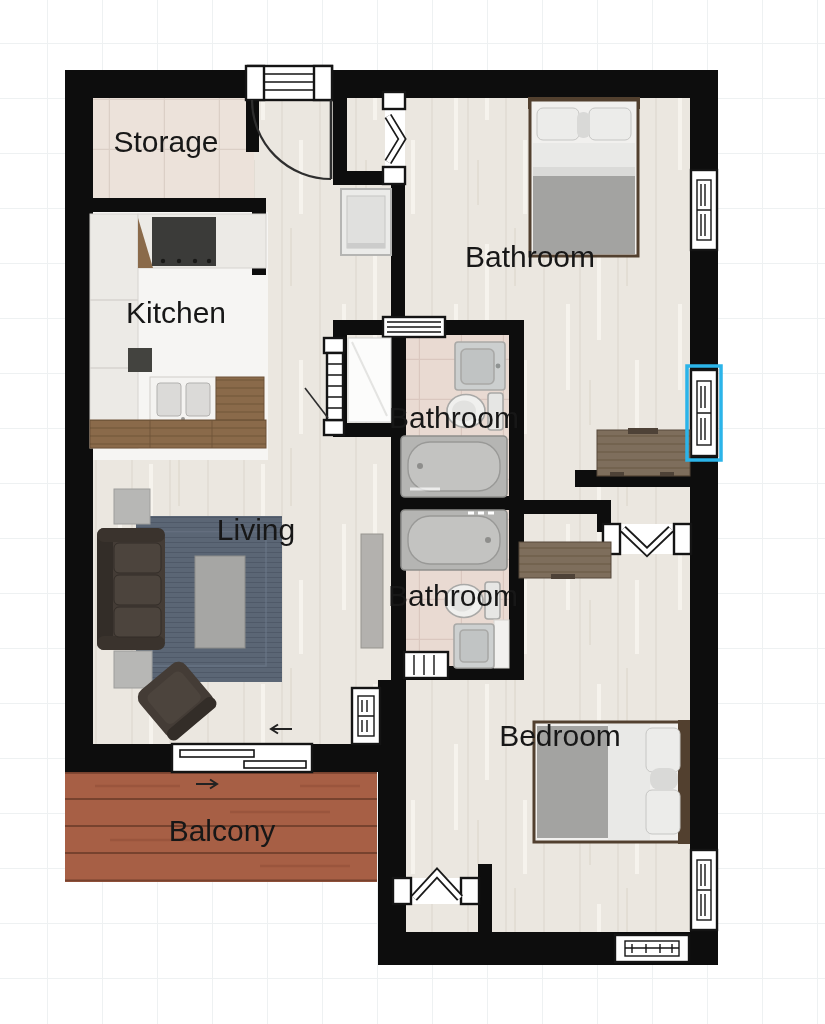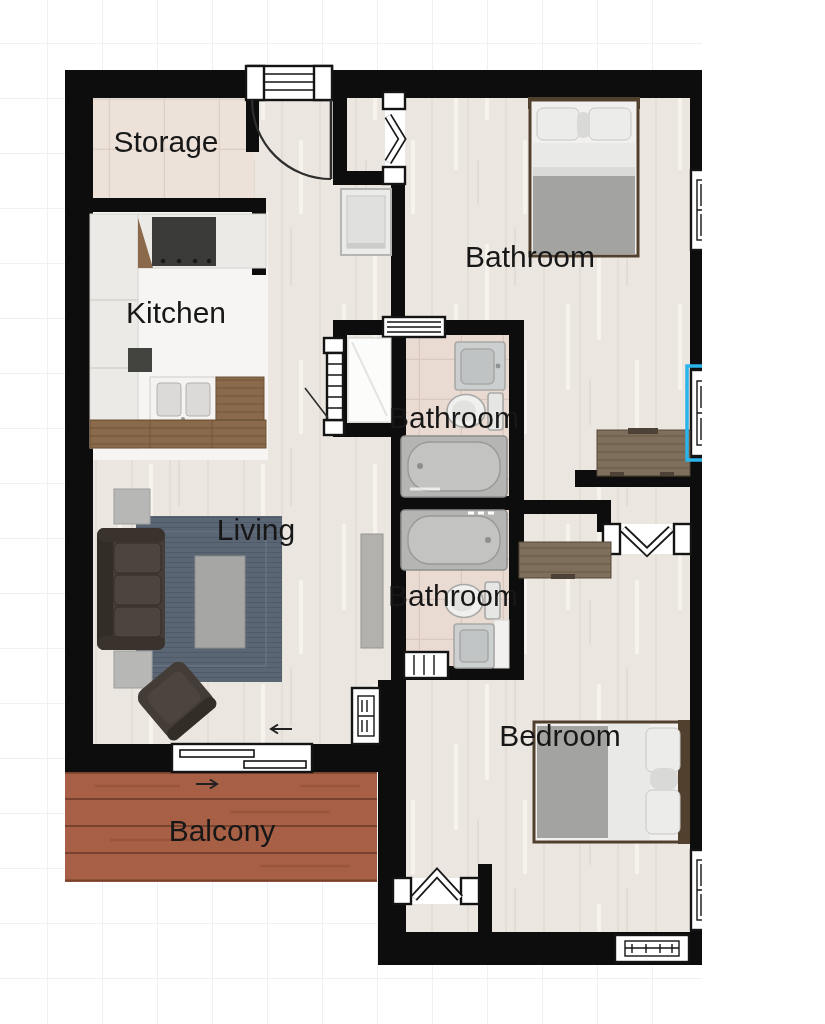--- a/index.html
+++ b/index.html
@@ -1,17 +1,17 @@
 <!DOCTYPE html>
 <html><head>
 <meta charset="utf-8">
 <style>
   html,body{margin:0;padding:0;background:#fff;}
   .canvas{
-    position:relative;width:702px;height:1024px;overflow:hidden;background-color:#fff;
+    position:relative;width:825px;height:1024px;overflow:hidden;background-color:#fff;
     background-image:linear-gradient(#eef1f2 1px,transparent 1px),
                      linear-gradient(90deg,#eef1f2 1px,transparent 1px);
     background-size:55px 55px;background-position:-8px -12px;
   }
   svg{position:absolute;inset:0;}
   .room-label{font-family:"Liberation Sans",sans-serif;font-size:30px;fill:#171717;}
   .win{fill:#fff;stroke:#141414;stroke-width:2.4;}
   .winline{stroke:#141414;stroke-width:1.4;fill:none;}
   .post{fill:#fff;stroke:#141414;stroke-width:2.4;}
   .chev-o{fill:none;stroke:#1b1b1b;stroke-width:8;stroke-linejoin:miter;}

